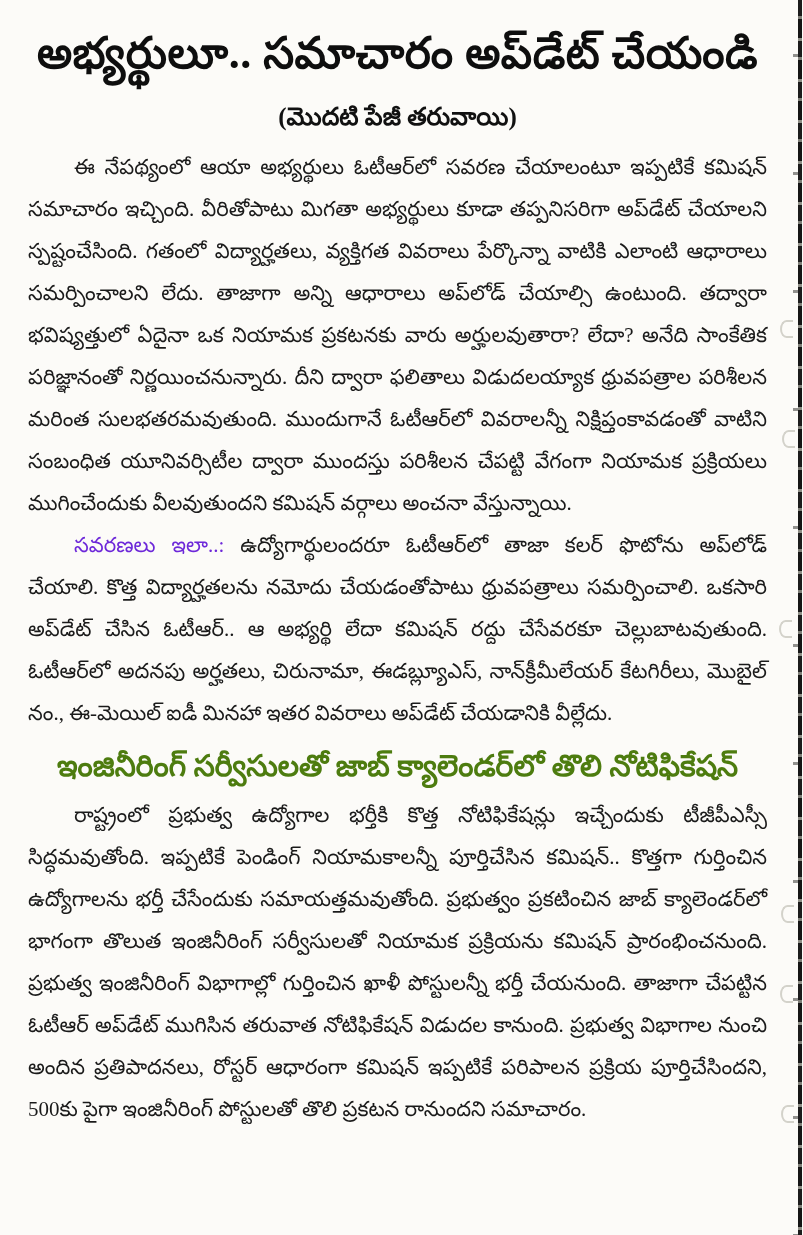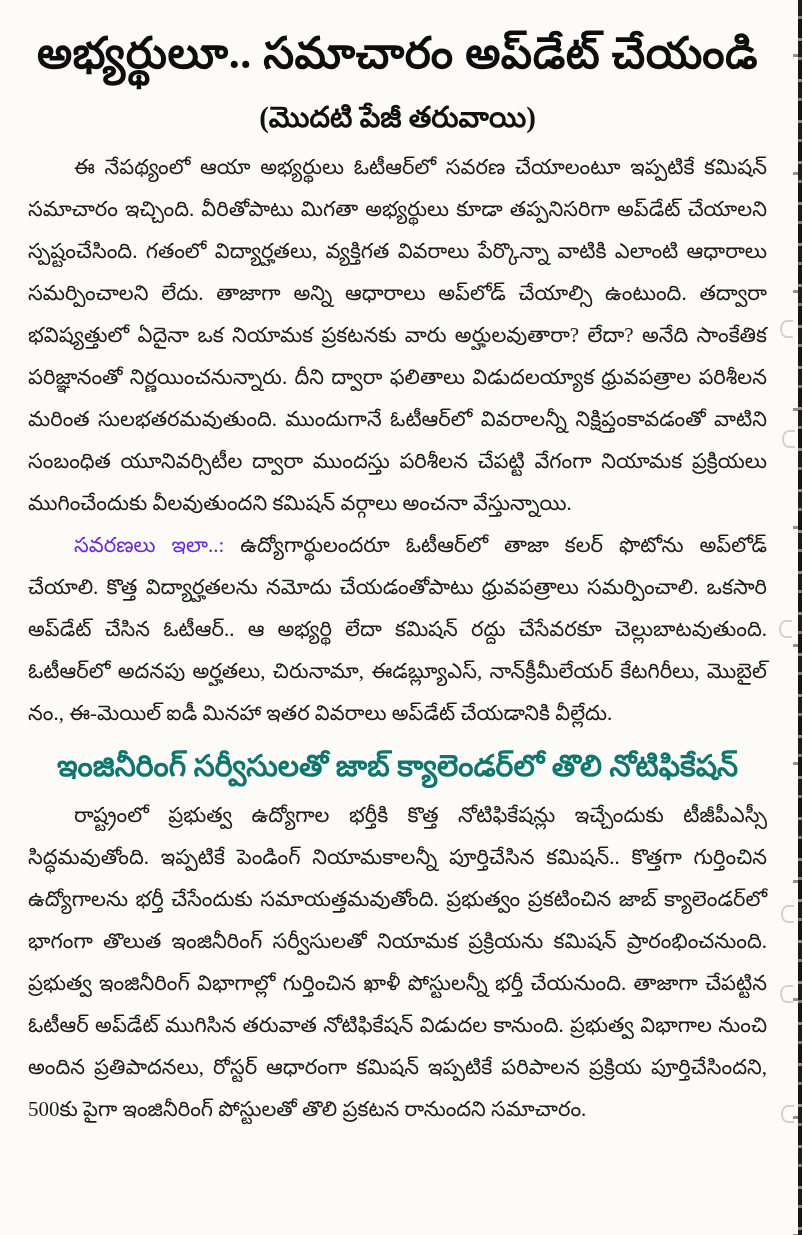--- a/index.html
+++ b/index.html
@@ -21,21 +21,21 @@
   .headline {
     font-size: 44px;
     line-height: 62px;
     font-weight: 700;
     text-align: center;
     color: #0e0e0e;
     margin: 15px 6px;
     letter-spacing: 0.5px;
   }
   .continuation {
-    font-size: 29px;
+    font-size: 25px;
     line-height: 34px;
     font-weight: 700;
     text-align: center;
     color: #111;
     margin-top: 8px;
   }
   .body-para {
     font-size: 21px;
     line-height: 42px;
     text-align: justify;
@@ -48,21 +48,21 @@
   }
   .lead-in {
     font-weight: 400;
     color: #6d28d9;
   }
   .subheadline {
     font-size: 30px;
     line-height: 40px;
     font-weight: 700;
     text-align: center;
-    color: #0f766e;
+    color: #4d7c0f;
     margin: 12px 0 8px 0;
   }
   
   .scan-edge {
     position: absolute;
     top: 0;
     right: 1px;
     width: 4px;
     height: 100%;
     background: repeating-linear-gradient(

